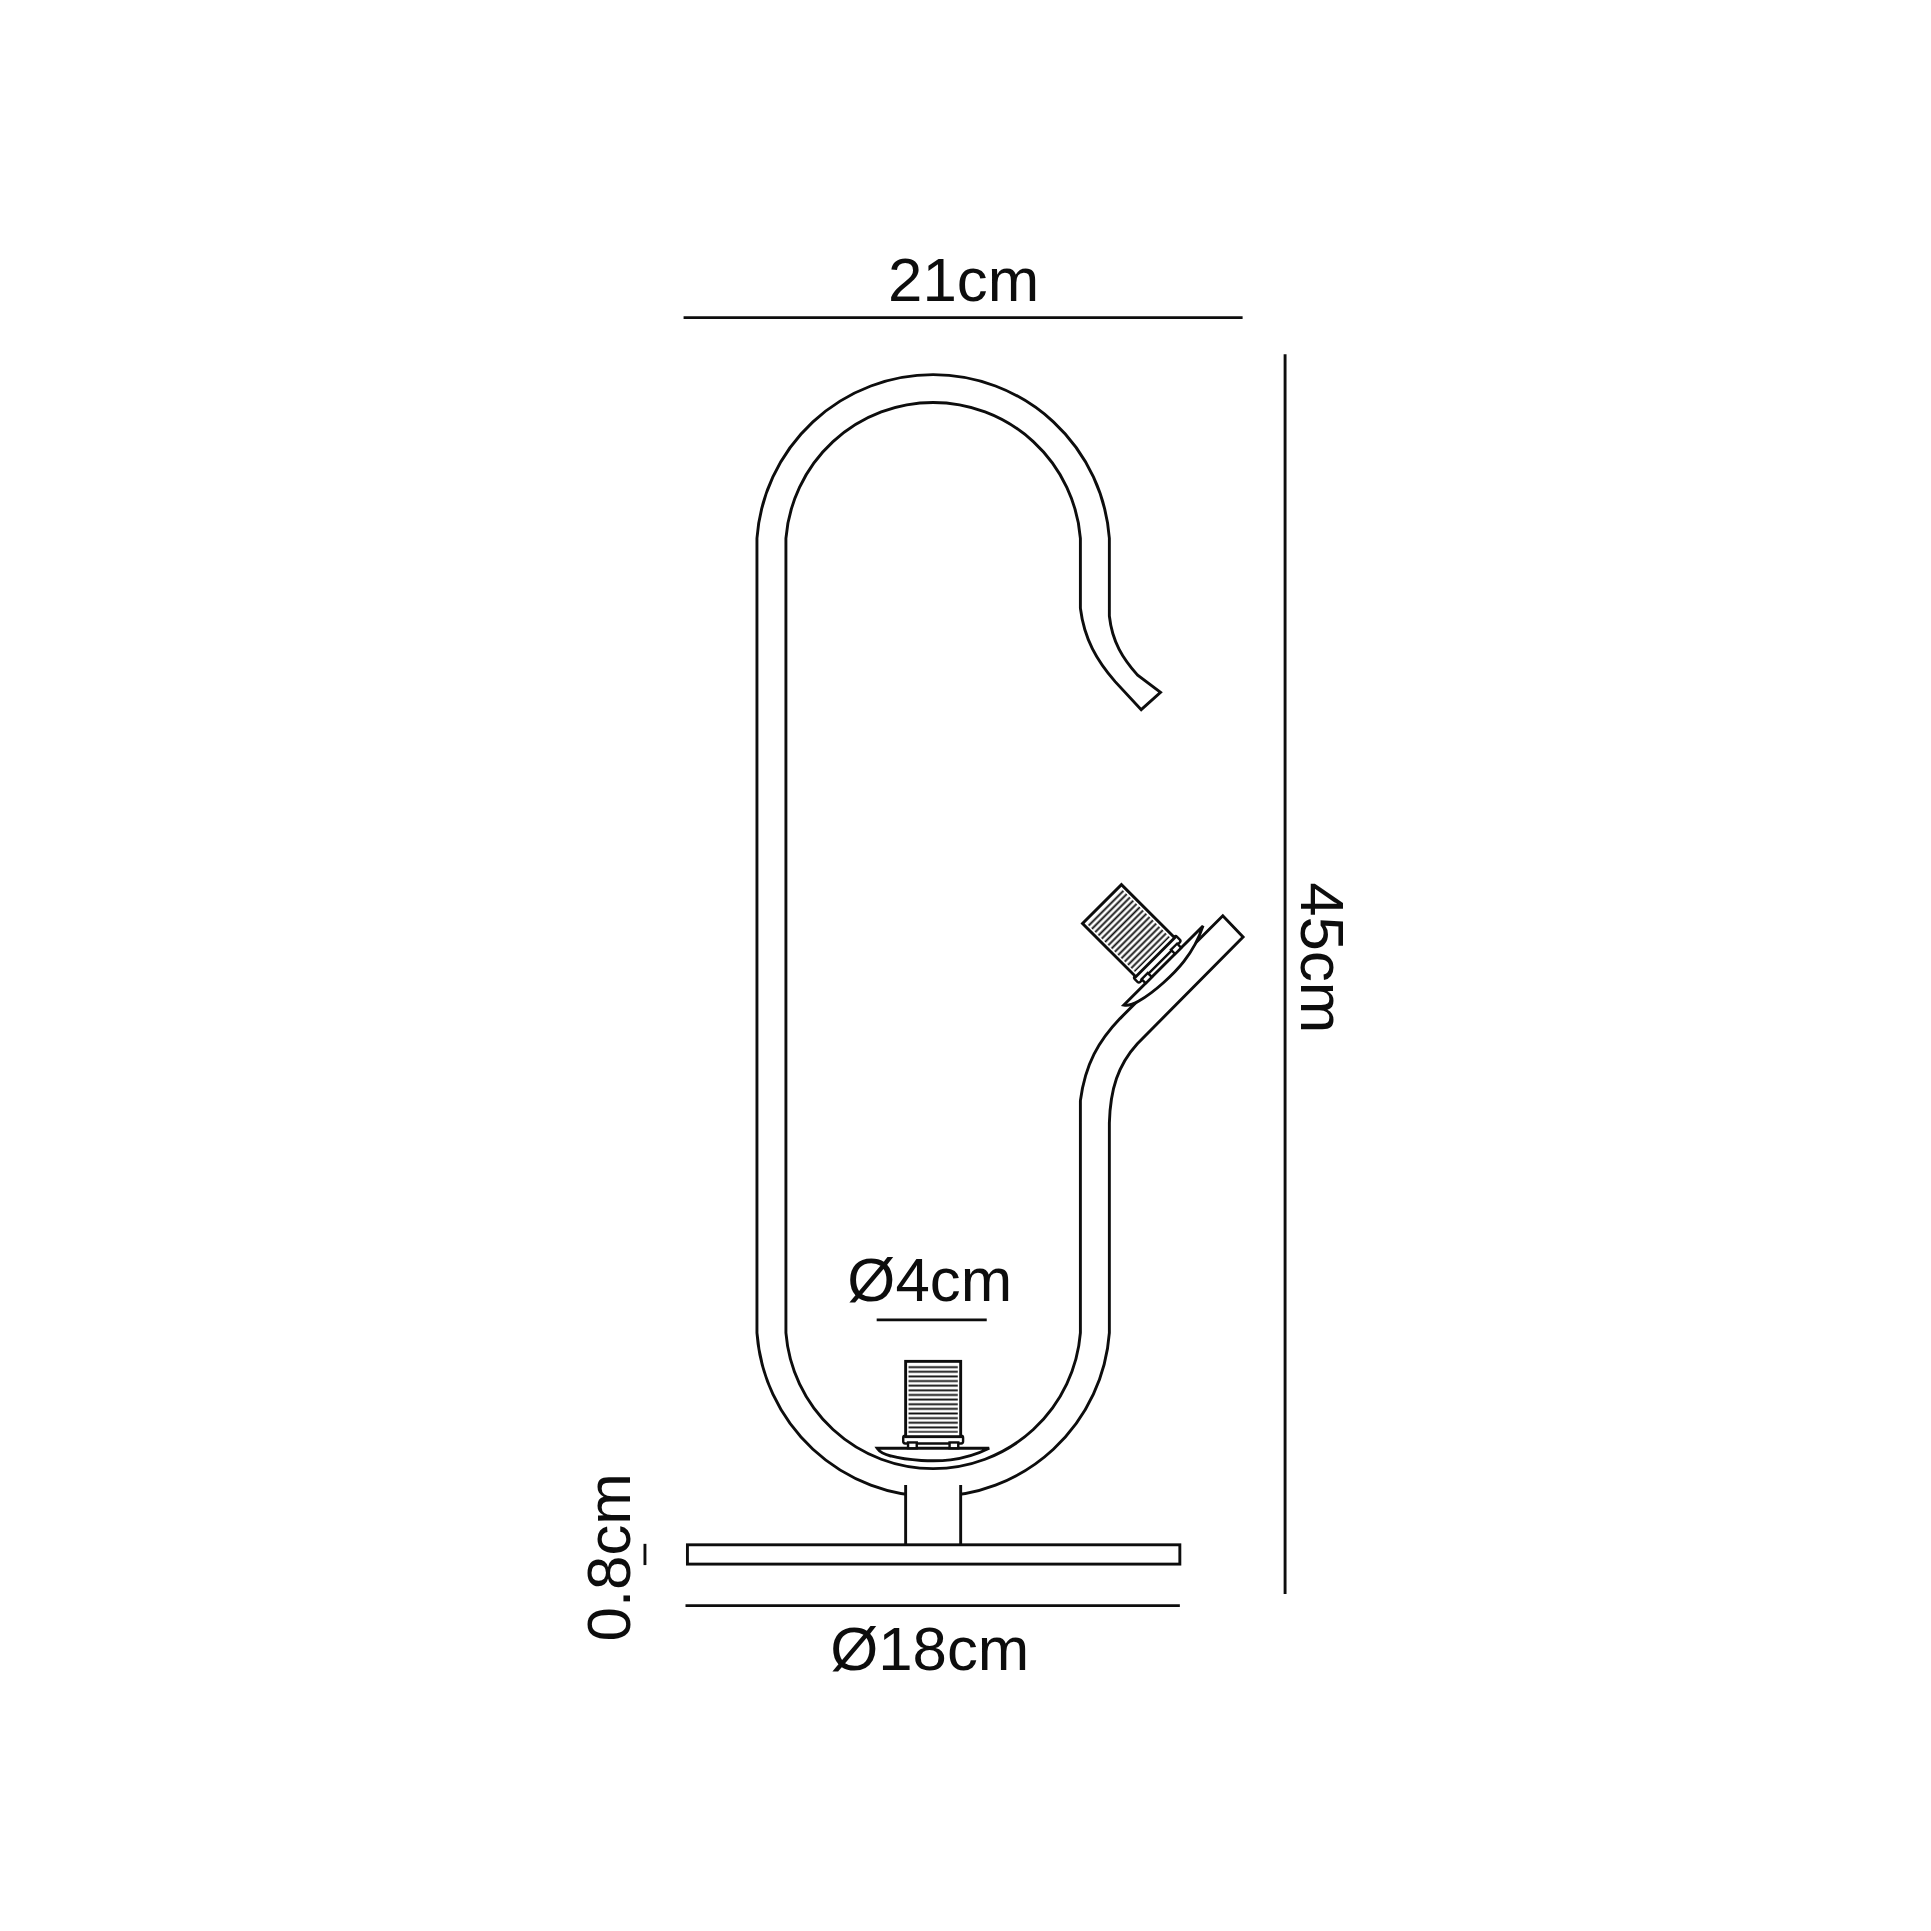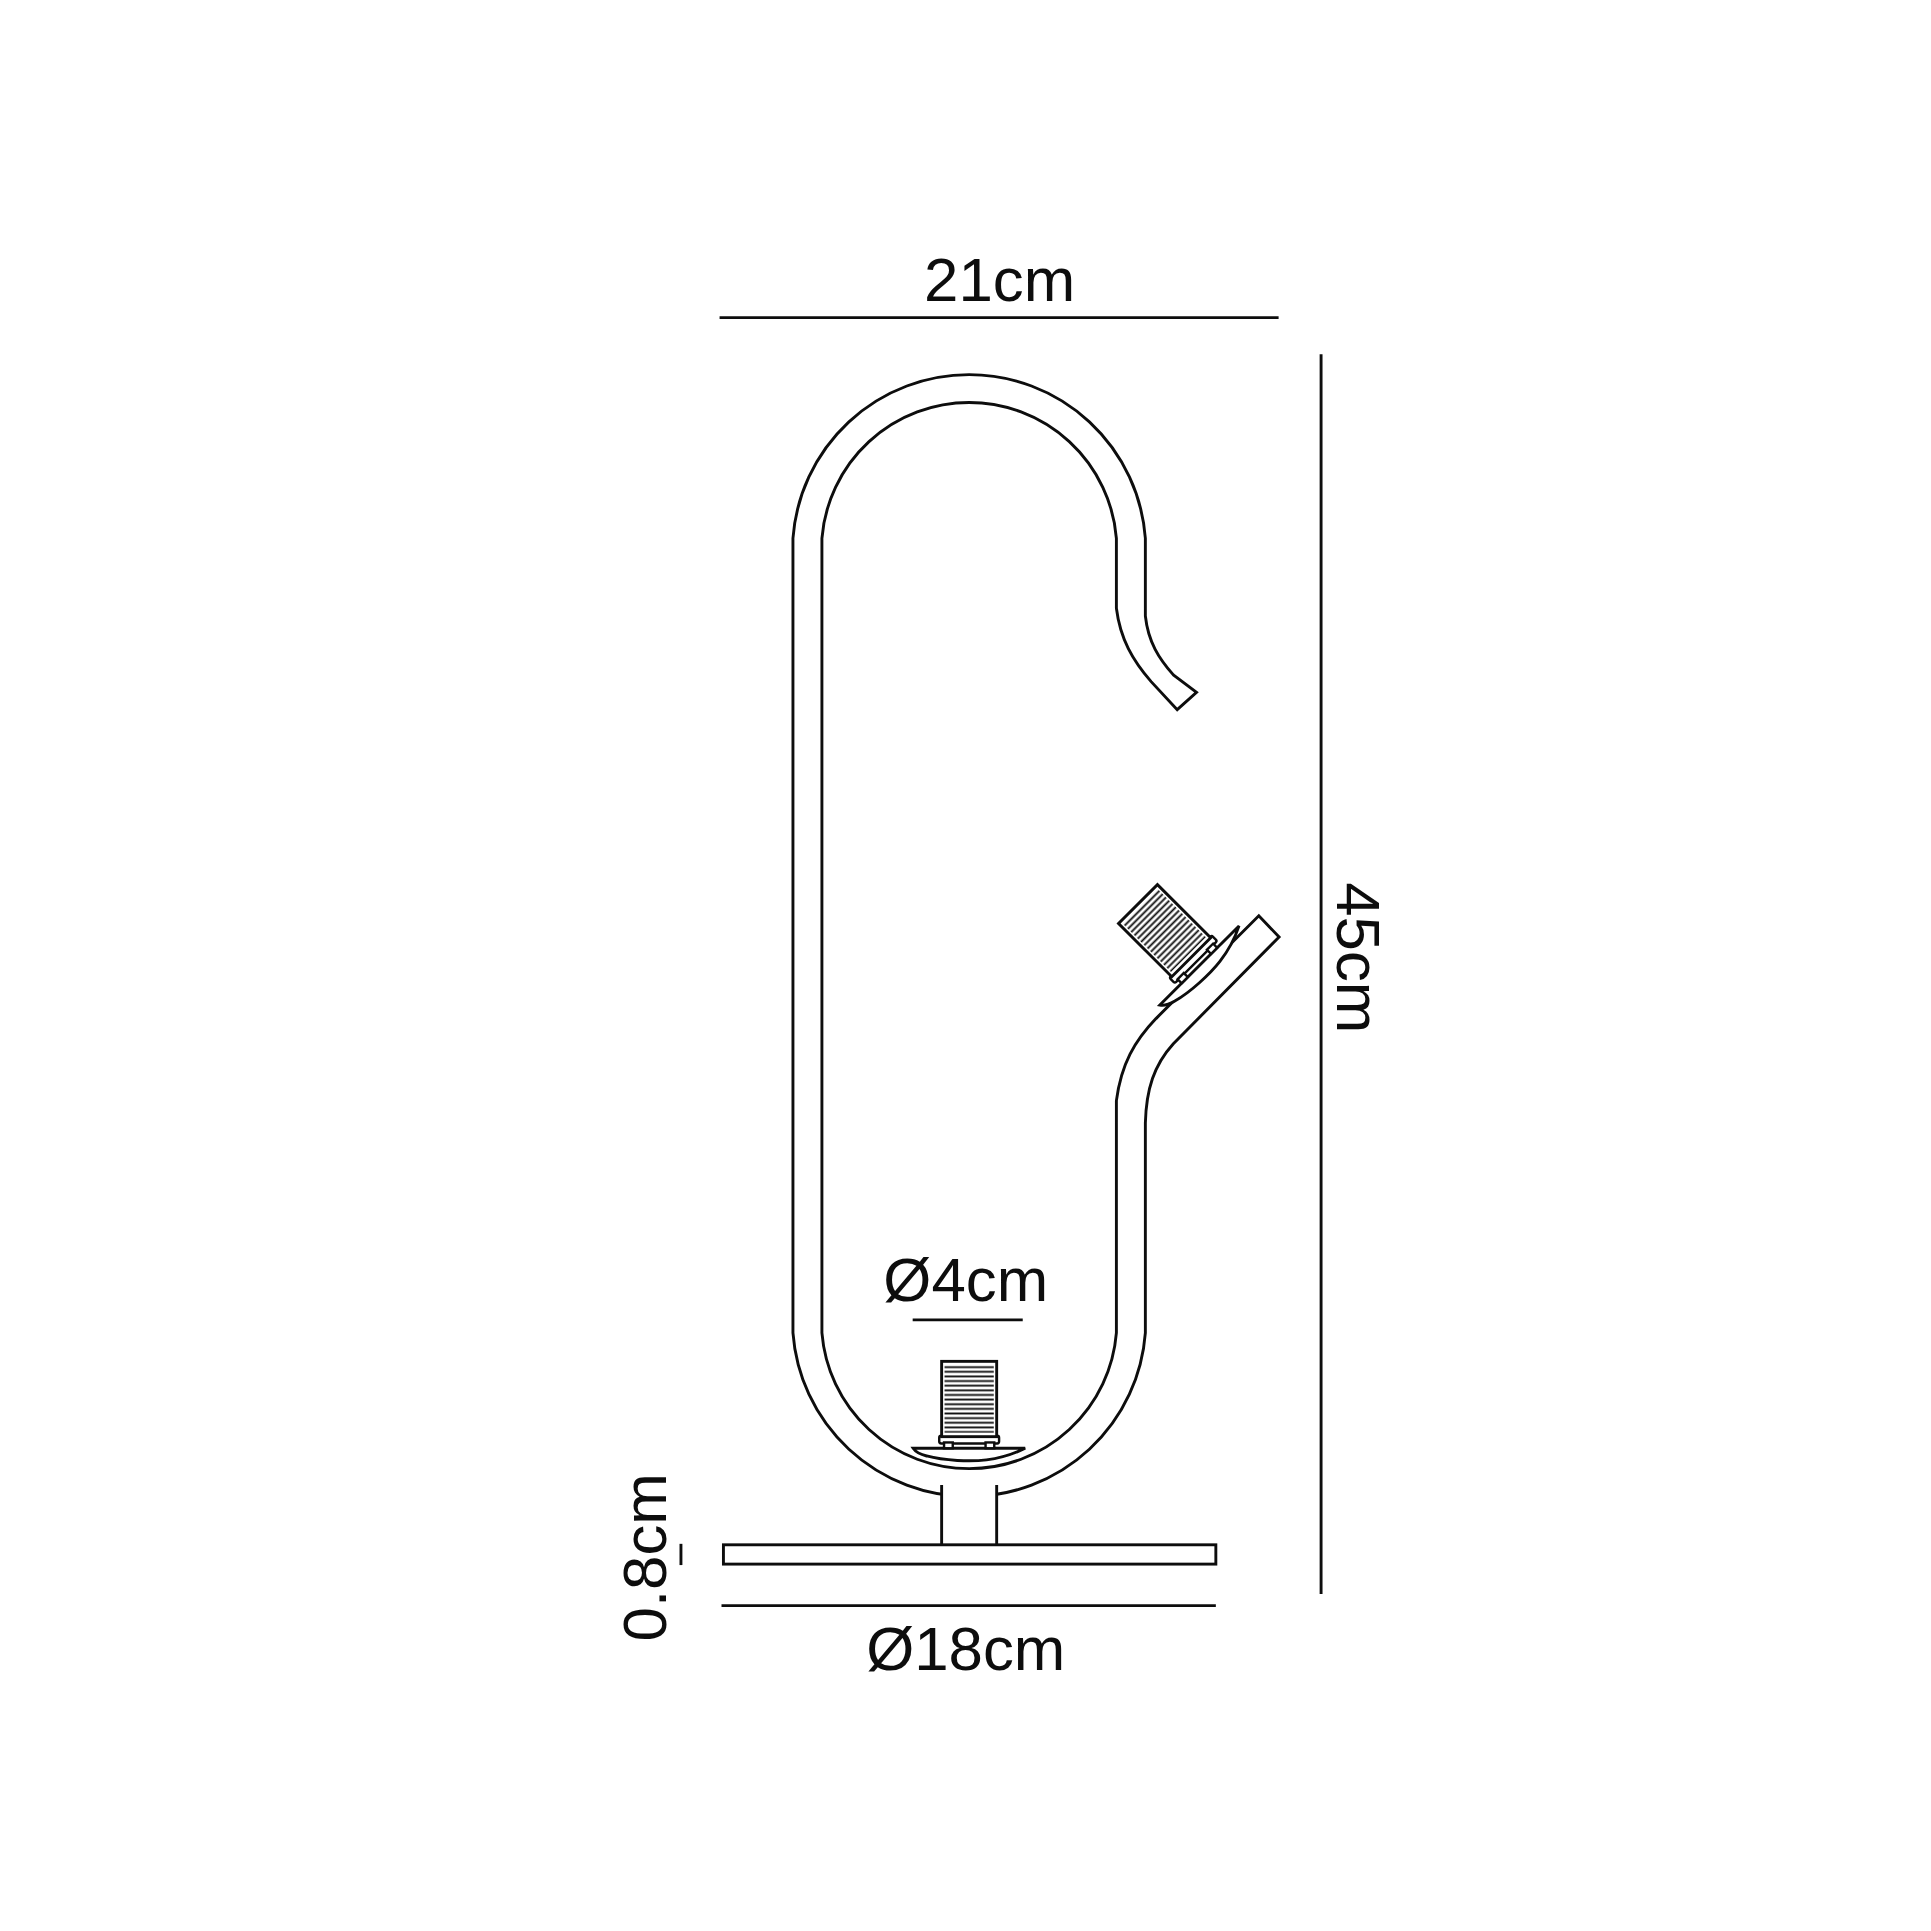--- a/index.html
+++ b/index.html
@@ -1,17 +1,17 @@
 <!DOCTYPE html>
 <html style="--ink: #0d0d0d; --paper: #ffffff;"><head>
 <meta charset="utf-8">
 <style>
   :root { --ink:#0d0d0d; --paper:#ffffff; }
   html,body { margin:0; padding:0; width:1931px; height:1931px; background:var(--paper); }
-  .canvas { position:relative; width:1561px; height:1931px; background:var(--paper);margin-left:36px; }
+  .canvas { position:relative; width:1561px; height:1931px; background:var(--paper); }
   svg { display:block; width:1931px; height:1931px; }
   text {
     font-family:"Liberation Sans", sans-serif;
     font-size:64px;
     fill:var(--ink);
   }
   .stroke { stroke:var(--ink); stroke-width:3; fill:none; }
   .filled { stroke:var(--ink); stroke-width:3; fill:var(--paper); }
   .thin   { stroke:var(--ink); stroke-width:2.5; fill:var(--paper); }
   .dim    { stroke:var(--ink); stroke-width:3; fill:none; }

